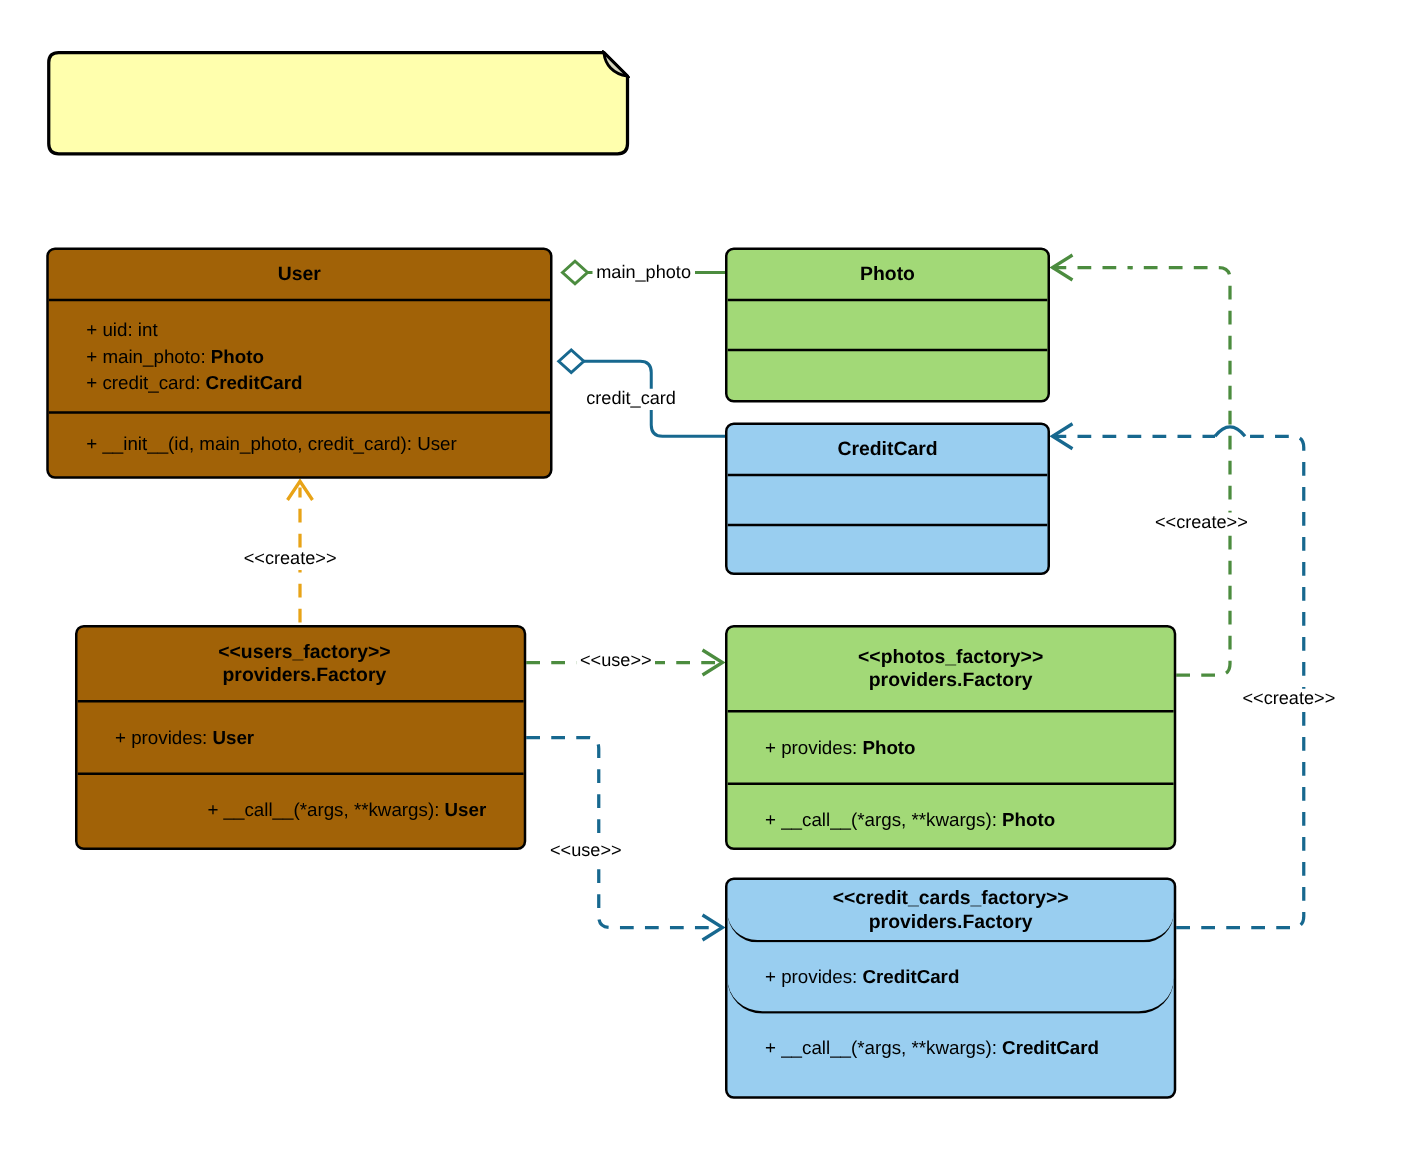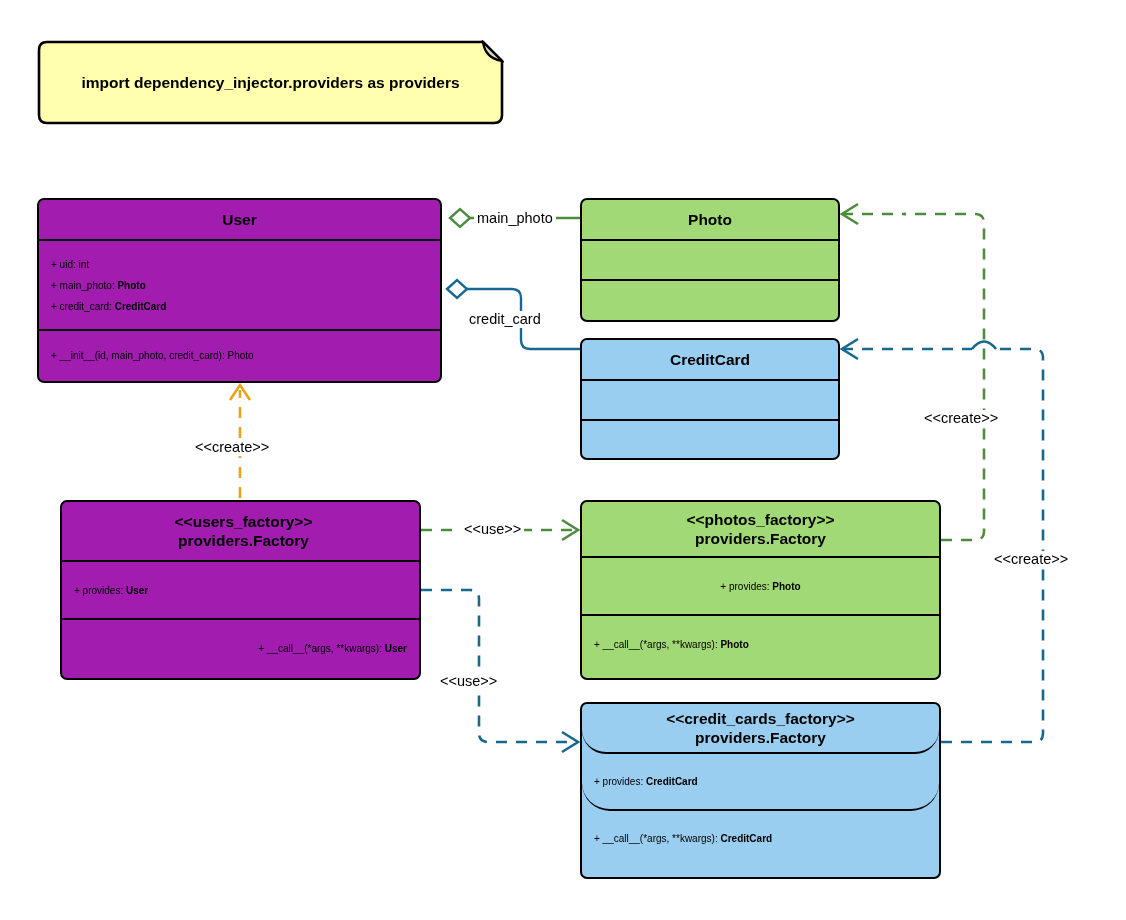--- a/index.html
+++ b/index.html
@@ -32,28 +32,28 @@
   .uml-class .sect.last{border-bottom:none;}
   .uml-class .title{
     text-align:center;
     font-weight:bold;
     font-size:15.5px;
     line-height:19px;
     padding:0 6px;
   }
   .uml-class .title .ln{display:block;}
   .uml-class .member{
-    font-size:10px;
+    font-size:15px;
     line-height:21px;
-    padding:0 12px;
+    padding:0 30px;
     white-space:nowrap;
   }
   .uml-class .member b{font-weight:bold;}
 
-  .fill-yellow{background:#a21caf;}
+  .fill-yellow{background:#a16207;}
   .fill-green {background:#A2D977;}
   .fill-blue  {background:#99CEF0;}
 
   
   #note{
     position:absolute;left:37px;top:40px;width:467px;height:85px;
     z-index:5;
   }
   #note .note-body{
     position:absolute;inset:0;
@@ -122,41 +122,40 @@
       <path d="M 972 349 Q 984 334 996 349" fill="none" stroke="#17688F" stroke-width="2.6"></path>
       <polyline points="858,339 842,349 858,359" fill="none" stroke="#17688F" stroke-width="2.6"></polyline>
     </g>
   </svg>
 
   <div id="note">
     <svg class="note-body" viewBox="0 0 467 85" preserveAspectRatio="none" xmlns="http://www.w3.org/2000/svg">
       <path d="M 10 2 L 446 2 L 465 21 L 465 75 Q 465 83 457 83 L 10 83 Q 2 83 2 75 L 2 10 Q 2 2 10 2 Z" fill="#FFFFAD" stroke="#000000" stroke-width="2.6" stroke-linejoin="round"></path>
       <path d="M 446 2 Q 448 18 465 21 Z" fill="#D8D8C0" stroke="#000000" stroke-width="2.2"></path>
     </svg>
-    <div class="note-text">import dependency_injector.providers as providers</div>
   </div>
 
   <div class="uml-class fill-yellow" style="left:37px;top:198px;width:405px;height:185px;">
     <div class="sect title" style="height:41px;">
       <span class="ln">User</span>
     </div>
     <div class="sect" style="height:90px;">
       <div class="member">
         <span>+ uid: int</span>
       </div>
       <div class="member">
         <span>+ main_photo: </span><b>Photo</b>
       </div>
       <div class="member">
         <span>+ credit_card: </span><b>CreditCard</b>
       </div>
     </div>
     <div class="sect last" style="height:49px;">
       <div class="member">
-        <span>+ __init__(id, main_photo, credit_card): Photo</span>
+        <span>+ __init__(id, main_photo, credit_card): User</span>
       </div>
     </div>
   </div>
 
   <div class="uml-class fill-green" style="left:580px;top:198px;width:260px;height:124px;">
     <div class="sect title" style="height:41px;">
       <span class="ln">Photo</span>
     </div>
     <div class="sect" style="height:40px;"></div>
     <div class="sect last" style="height:38px;"></div>
@@ -181,25 +180,25 @@
       </div>
     </div>
     <div class="sect last" style="height:57px;align-items:flex-end;">
       <div class="member">
         <span>+ __call__(*args, **kwargs): </span><b>User</b>
       </div>
     </div>
   </div>
 
   <div class="uml-class fill-green" style="left:580px;top:500px;width:361px;height:180px;">
-    <div class="sect title" style="height:56px;">
+    <div class="sect title" style="height:68px;">
       <span class="ln">&lt;&lt;photos_factory&gt;&gt;</span>
       <span class="ln">providers.Factory</span>
     </div>
-    <div class="sect" style="height:58px;text-align:center;">
+    <div class="sect" style="height:58px;">
       <div class="member">
         <span>+ provides: </span><b>Photo</b>
       </div>
     </div>
     <div class="sect last" style="height:57px;">
       <div class="member">
         <span>+ __call__(*args, **kwargs): </span><b>Photo</b>
       </div>
     </div>
   </div>

